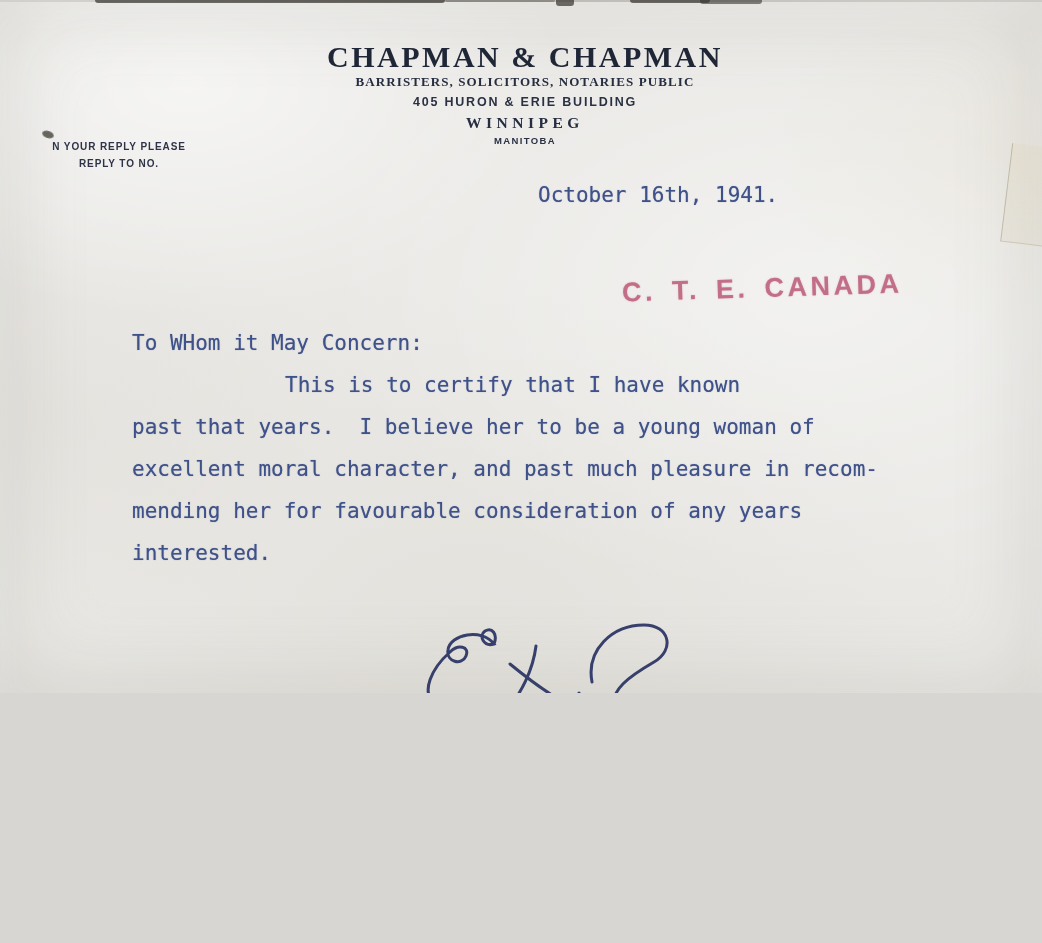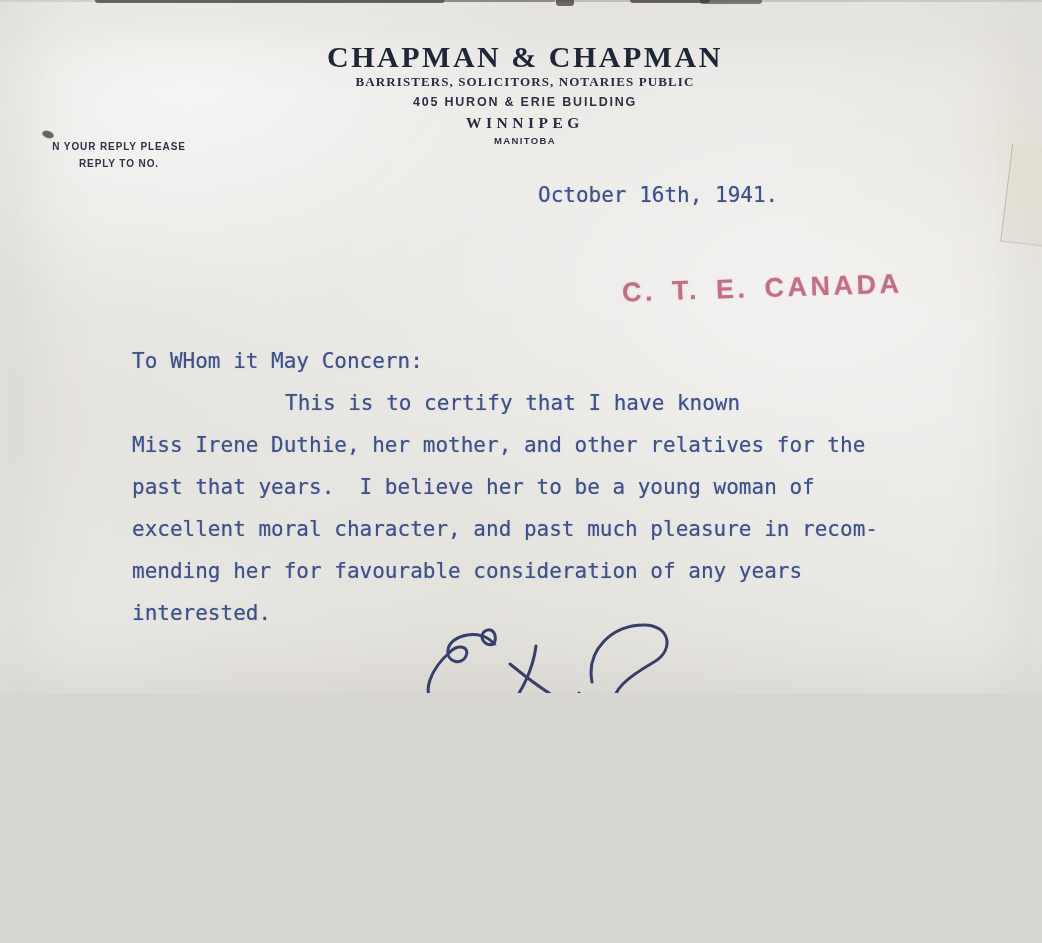--- a/index.html
+++ b/index.html
@@ -45,21 +45,21 @@
   .reply-notice { position: absolute; top: 138px; left: 36px; width: 166px; text-align: center;
     font-weight: bold; font-size: 10px; letter-spacing: 0.9px; line-height: 17px; color: #2e3347; }
 
   
   .typed {
     font-family: "DejaVu Sans Mono", "Liberation Mono", monospace;
     font-size: 21px; color: #3e5189; white-space: pre;
     text-shadow: 0 0 1px rgba(62,81,137,0.55);
   }
   .date-line { position: absolute; top: 183px; left: 538px; }
-  .body-block { position: absolute; top: 340px; left: 132px; }
+  .body-block { position: absolute; top: 322px; left: 132px; }
   .tline { height: 42px; line-height: 42px; }
   .tline.indent { padding-left: 153px; }
   .signoff { position: absolute; top: 753px; left: 490px; }
 
   
   .stamp {
     position: absolute; top: 273px; left: 622px;
     font-weight: bold; font-size: 27px; letter-spacing: 3.5px; word-spacing: 5px;
     color: rgba(191,100,128,0.88);
     transform: rotate(-1.8deg);
@@ -108,21 +108,20 @@
     <div>REPLY TO NO.</div>
   </div>
 
   <div class="typed date-line">October 16th, 1941.</div>
 
   <div class="stamp">C. T. E. CANADA</div>
 
   <div class="body-block">
     <div class="typed tline">To WHom it May Concern:</div>
     <div class="typed tline indent">This is to certify that I have known</div>
-    <div class="typed tline">Miss Irene Duthie, her mother, and other relatives for the</div>
     <div class="typed tline">past that years.  I believe her to be a young woman of</div>
     <div class="typed tline">excellent moral character, and past much pleasure in recom-</div>
     <div class="typed tline">mending her for favourable consideration of any years</div>
     <div class="typed tline">interested.</div>
   </div>
 
   <svg class="signature-svg" width="640" height="200" viewBox="0 0 640 200">
     <g fill="none" stroke="#2b3464" stroke-width="3" stroke-linecap="round" opacity="0.93">
 
       <path d="M 92 44 C 96 34 90 27 83 31 C 76 36 82 47 92 44 C 80 28 48 34 46 50 C 44 62 60 66 64 56 C 68 46 56 44 48 52 C 30 68 18 92 33 104 C 44 113 62 108 65 96"></path>

